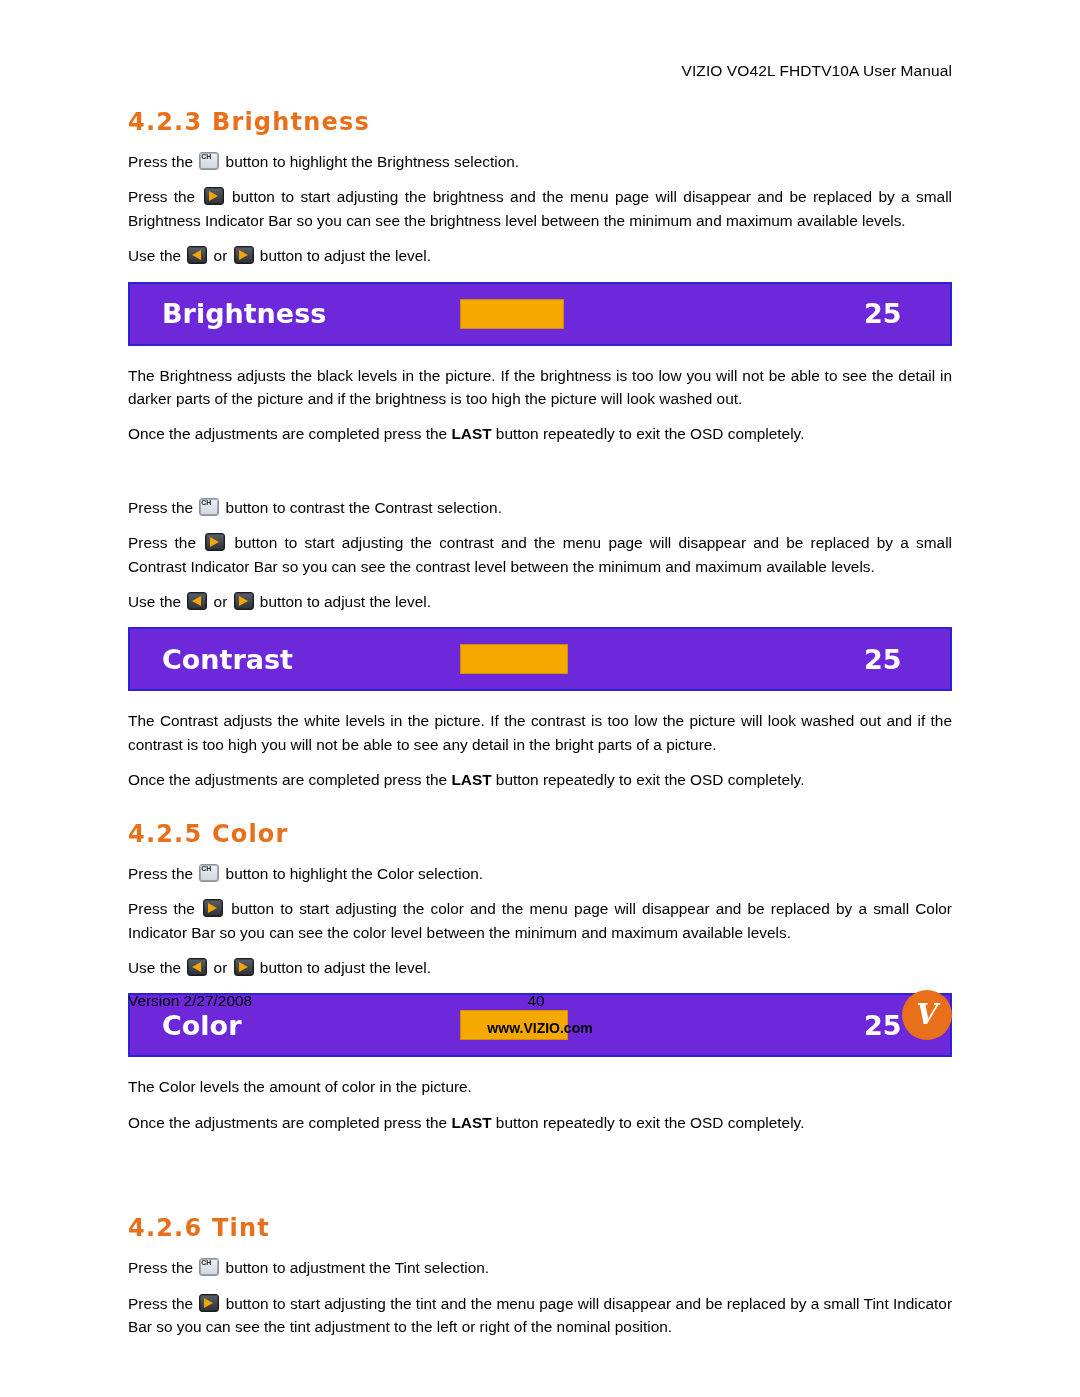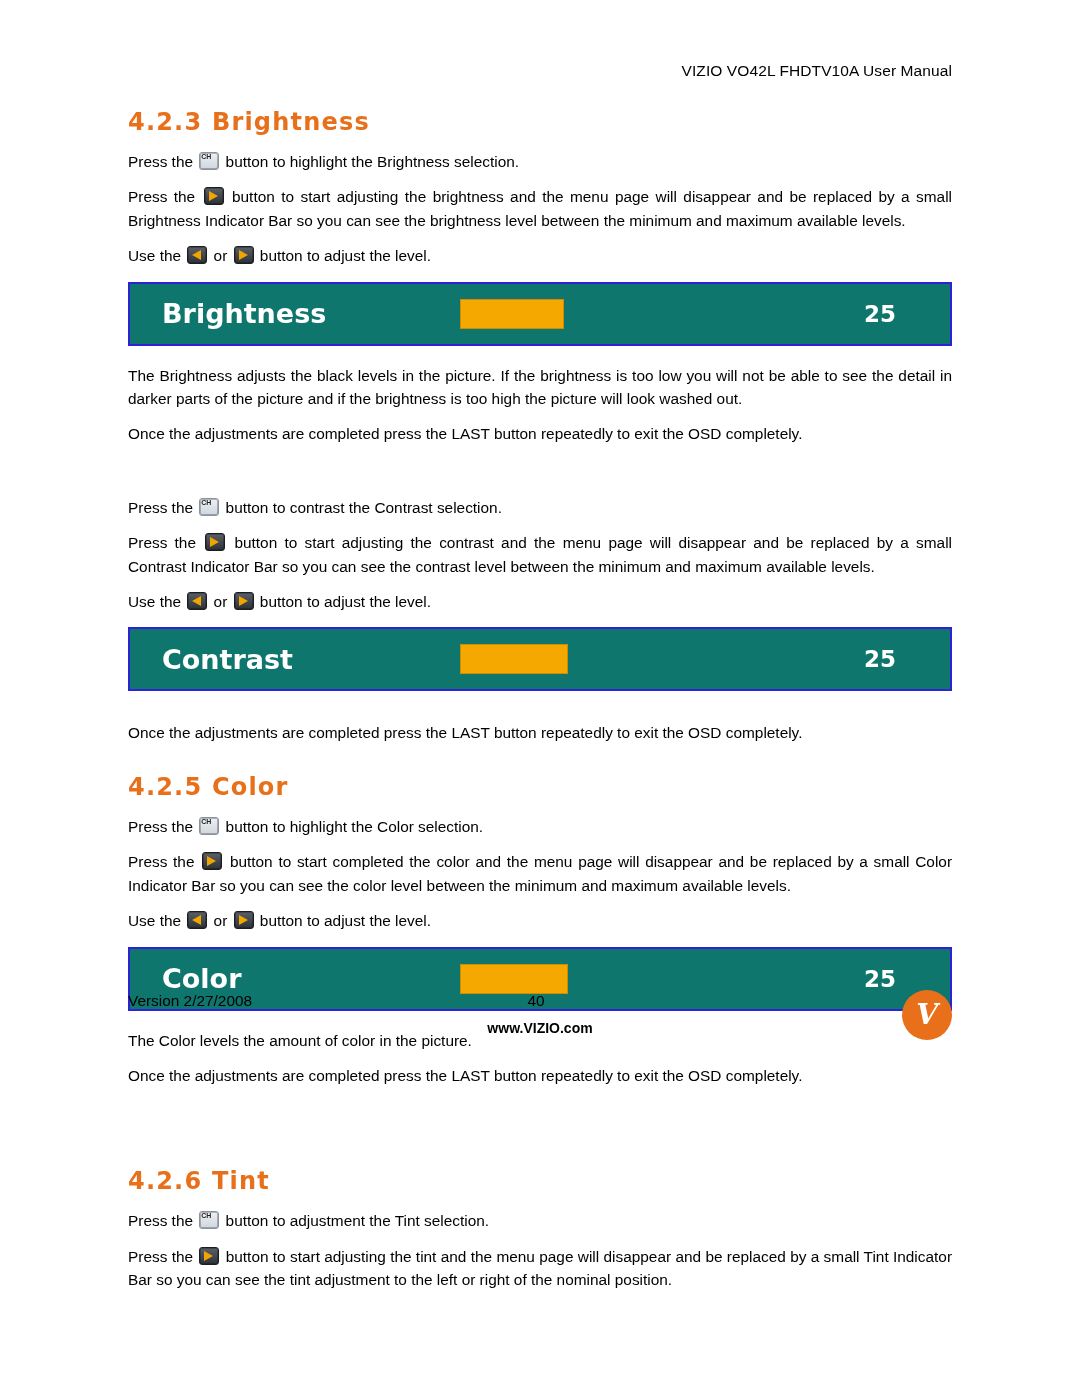--- a/index.html
+++ b/index.html
@@ -37,21 +37,21 @@
     padding: 0;
   }
   .para {
     font-size: 15.4px;
     line-height: 1.52;
     text-align: justify;
     margin: 0;
     text-justify: inter-word;
   }
   .para.nojust { text-align: left; }
-  .para b { font-weight: normal; }
+  .para b { font-weight: bold; }
 
   
   .btn-icon {
     display: inline-block;
     width: 18px;
     height: 16px;
     vertical-align: -3px;
     border-radius: 3px;
     position: relative;
     margin: 0 2px;
@@ -89,21 +89,21 @@
   .btn-icon.vol-left::after {
     border-left: none;
     border-right: 9px solid #F0A500;
     left: 4px;
   }
 
   
   .osd-bar {
     position: relative;
     height: 64px;
-    background: #0f766e;
+    background: #6d28d9;
     border: 2px solid #2E22D6;
     display: flex;
     align-items: center;
     box-sizing: border-box;
   }
   .osd-label {
     color: #ffffff;
     font-family: "DejaVu Sans", sans-serif;
     font-weight: bold;
     font-size: 27px;
@@ -123,21 +123,21 @@
     left: 0;
     height: 30px;
     background: #F5A800;
     border: 1px solid #D08C00;
     box-sizing: border-box;
   }
   .osd-value {
     color: #ffffff;
     font-family: "DejaVu Sans", sans-serif;
     font-weight: bold;
-    font-size: 23px;
+    font-size: 27px;
     width: 86px;
     text-align: left;
     padding-right: 21px;
     box-sizing: border-box;
   }
 
   
   .footer {
     position: absolute;
     left: 128px;
@@ -270,41 +270,42 @@
 
   <div class="osd-bar">
     <div class="osd-label">Contrast</div>
     <div class="osd-track">
       <div class="osd-fill" style="width: 28%;"></div>
     </div>
     <div class="osd-value">25</div>
   </div>
 
   <div class="sp-18"></div>
+  <p class="para">The Contrast adjusts the white levels in the picture.  If the contrast is too low the picture will look washed out and if the contrast is too high you will not be able to see any detail in the bright parts of a picture.</p>
   <div class="sp-12"></div>
   <p class="para nojust">
     <span>Once the adjustments are completed press the</span>
     <b>LAST</b>
     <span>button repeatedly to exit the OSD completely.</span>
   </p>
 
   <div class="sp-28"></div>
 
   <h2 class="section-title">4.2.5 Color</h2>
   <div class="sp-14"></div>
   <p class="para nojust">
     <span>Press the</span>
     <span class="btn-icon ch"></span>
     <span>button to highlight the Color selection.</span>
   </p>
   <div class="sp-12"></div>
   <p class="para">
     <span>Press the</span>
     <span class="btn-icon vol"></span>
-    <span>button to start completed the color and the menu page will disappear and be replaced by a small Color Indicator Bar so you can see the color level between the minimum and maximum available levels.</span>
+    <span>button to start adjusting the color and the menu page will disappear and be replaced by a small Color Indicator Bar so you can see the color level between the minimum and maximum available levels.</span>
   </p>
   <div class="sp-12"></div>
   <p class="para nojust">
     <span>Use the</span>
     <span class="btn-icon vol vol-left"></span>
     <span>or</span>
     <span class="btn-icon vol"></span>
     <span>button to adjust the level.</span>
   </p>
   <div class="sp-14"></div>

